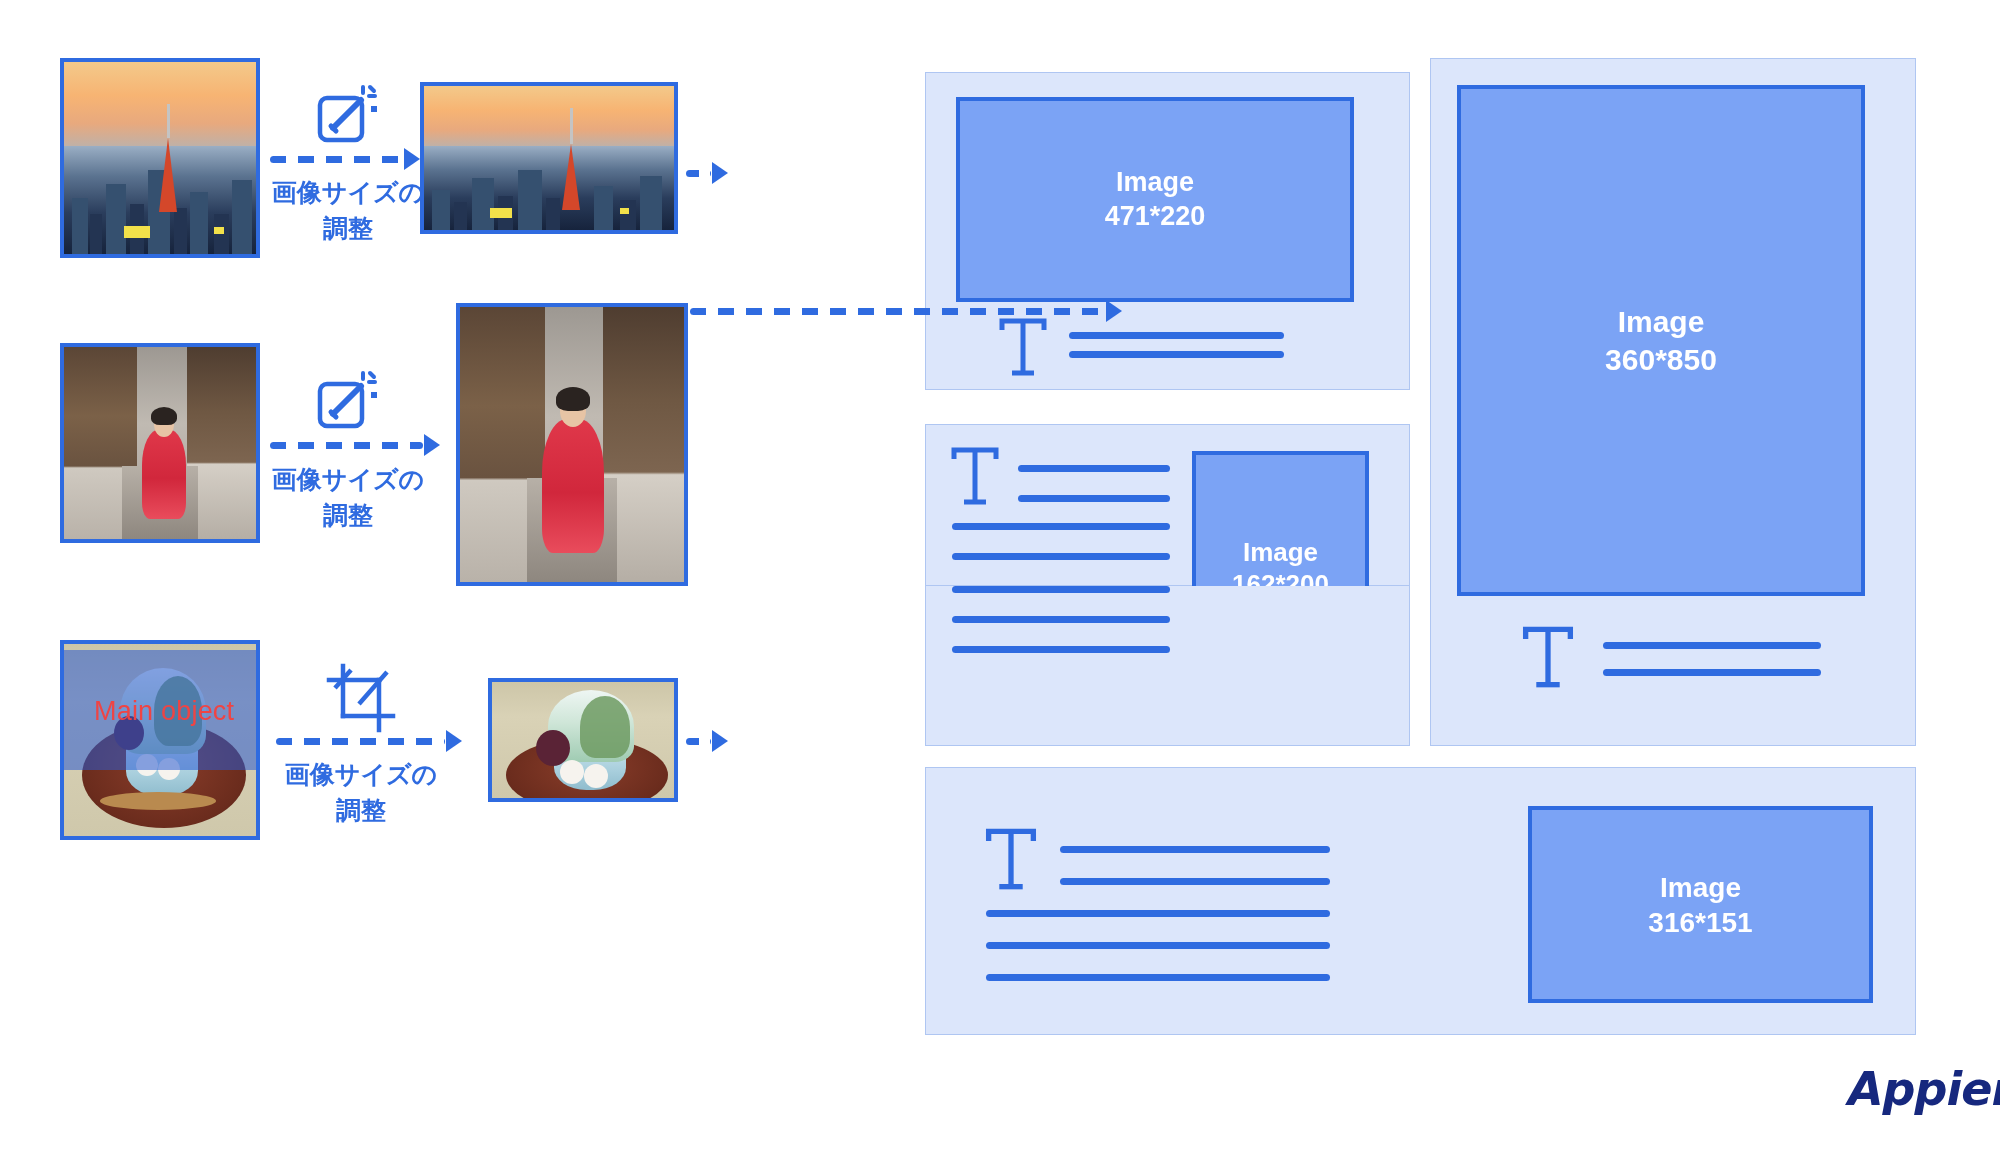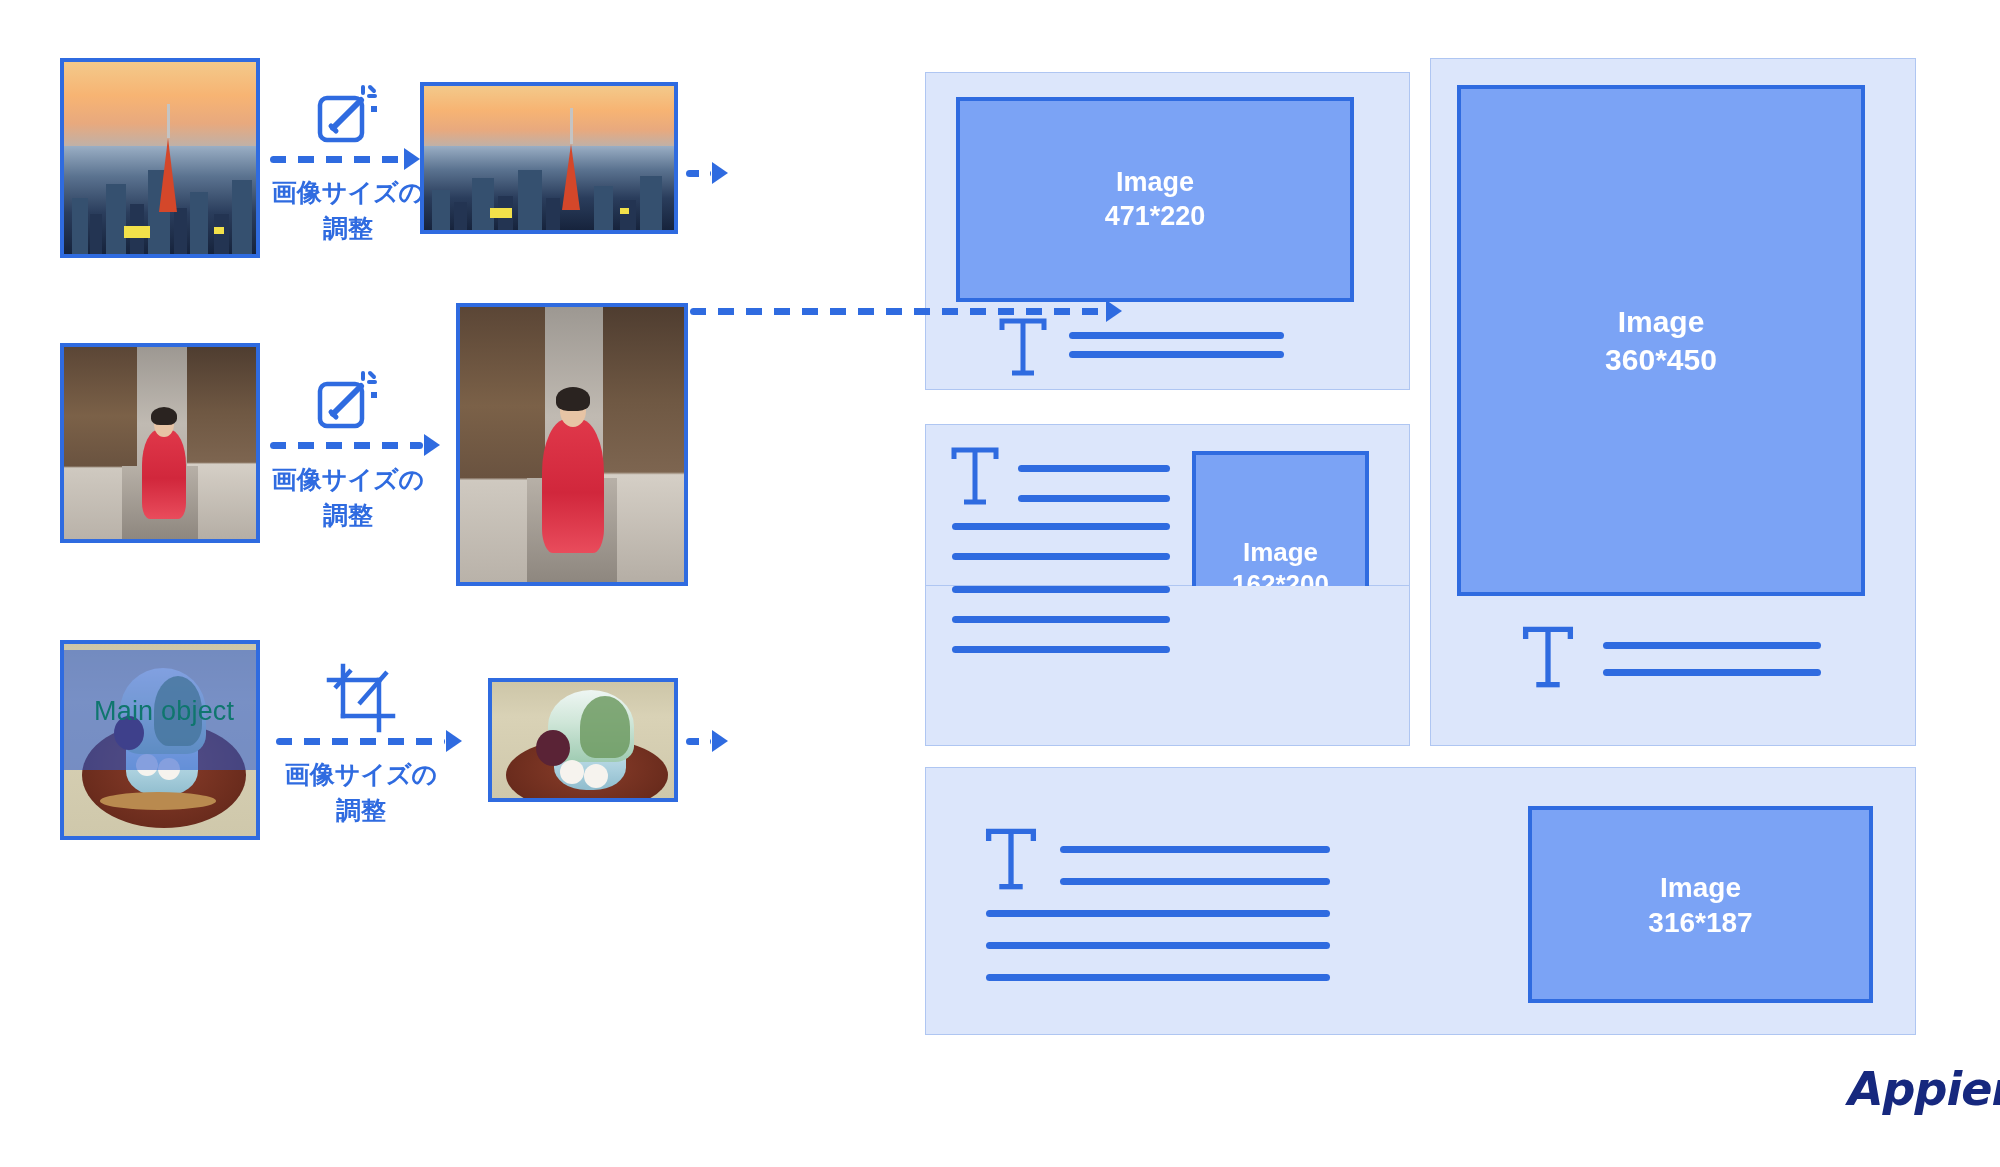--- a/index.html
+++ b/index.html
@@ -134,21 +134,21 @@
     position: absolute;
     background: #b98a4f;
     border-radius: 50%;
   }
   .ice .overlay {
     position: absolute;
     background: rgba(40,90,210,.55);
   }
   .ice .overlayLabel {
     position: absolute;
-    color: #0f766e;
+    color: #ef4444;
     font-size: 27px;
     letter-spacing: .2px;
     white-space: nowrap;
   }
 
   
   .step {
     position: absolute;
     text-align: center;
   }
@@ -381,21 +381,21 @@
   </div>
   <div class="card" style="left:925px; top:586px; width:485px; height:160px; border-top:none;">
     <div class="tline" style="left:26px; top:0px; width:218px;"></div>
     <div class="tline" style="left:26px; top:30px; width:218px;"></div>
     <div class="tline" style="left:26px; top:60px; width:218px;"></div>
   </div>
 
   <div class="card" style="left:1430px; top:58px; width:486px; height:688px;">
     <div class="imgbox" style="left:26px; top:26px; width:408px; height:511px; font-size:30px;">
       <span class="l1">Image</span>
-      <span class="l2">360*450</span>
+      <span class="l2">360*850</span>
     </div>
     <svg class="ticon" style="left:90px; top:565px;" width="54" height="66" viewBox="0 0 50 62">
       <path d="M4 14 V5 H46 V14" fill="none" stroke="#2F6BE0" stroke-width="5" stroke-linejoin="miter"></path>
       <line x1="25" y1="6" x2="25" y2="56" stroke="#2F6BE0" stroke-width="5"></line>
       <line x1="14" y1="57" x2="36" y2="57" stroke="#2F6BE0" stroke-width="5"></line>
     </svg>
     <div class="tline" style="left:172px; top:583px; width:218px;"></div>
     <div class="tline" style="left:172px; top:610px; width:218px;"></div>
   </div>
 
@@ -456,19 +456,19 @@
       <line x1="25" y1="6" x2="25" y2="56" stroke="#2F6BE0" stroke-width="5"></line>
       <line x1="14" y1="57" x2="36" y2="57" stroke="#2F6BE0" stroke-width="5"></line>
     </svg>
     <div class="tline" style="left:134px; top:78px; width:270px;"></div>
     <div class="tline" style="left:134px; top:110px; width:270px;"></div>
     <div class="tline" style="left:60px;  top:142px; width:344px;"></div>
     <div class="tline" style="left:60px;  top:174px; width:344px;"></div>
     <div class="tline" style="left:60px;  top:206px; width:344px;"></div>
     <div class="imgbox" style="left:335px; top:38px; width:345px; height:197px; font-size:28px; left:auto; right:42px;">
       <span class="l1">Image</span>
-      <span class="l2">316*187</span>
+      <span class="l2">316*151</span>
     </div>
   </div>
 
   <div class="logo" style="left:1848px; top:1062px;">Appier</div>
 
 </div>
 
 </body></html>

